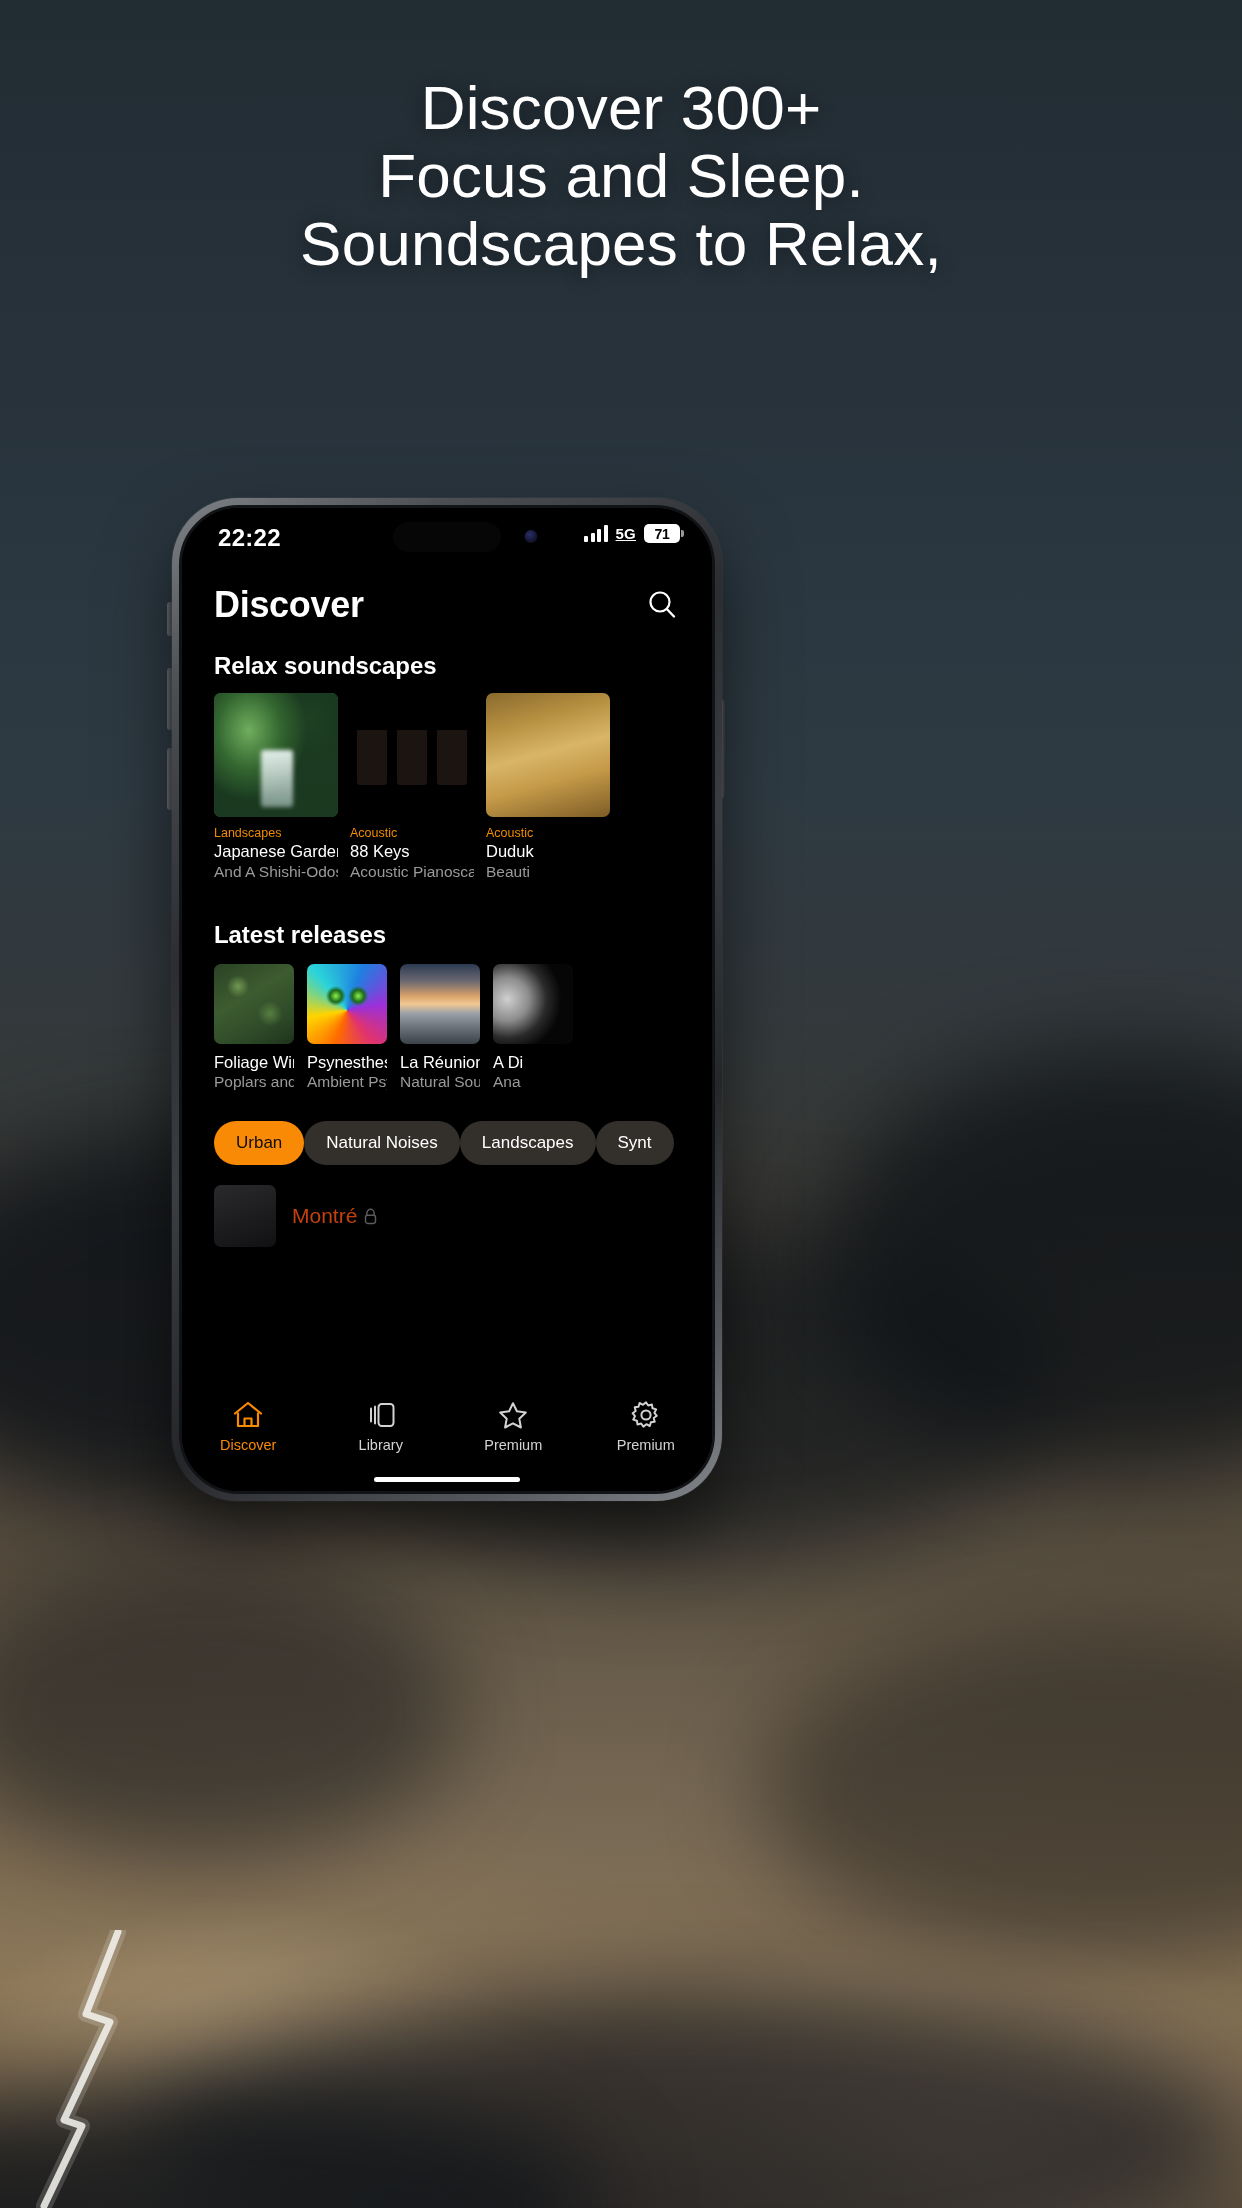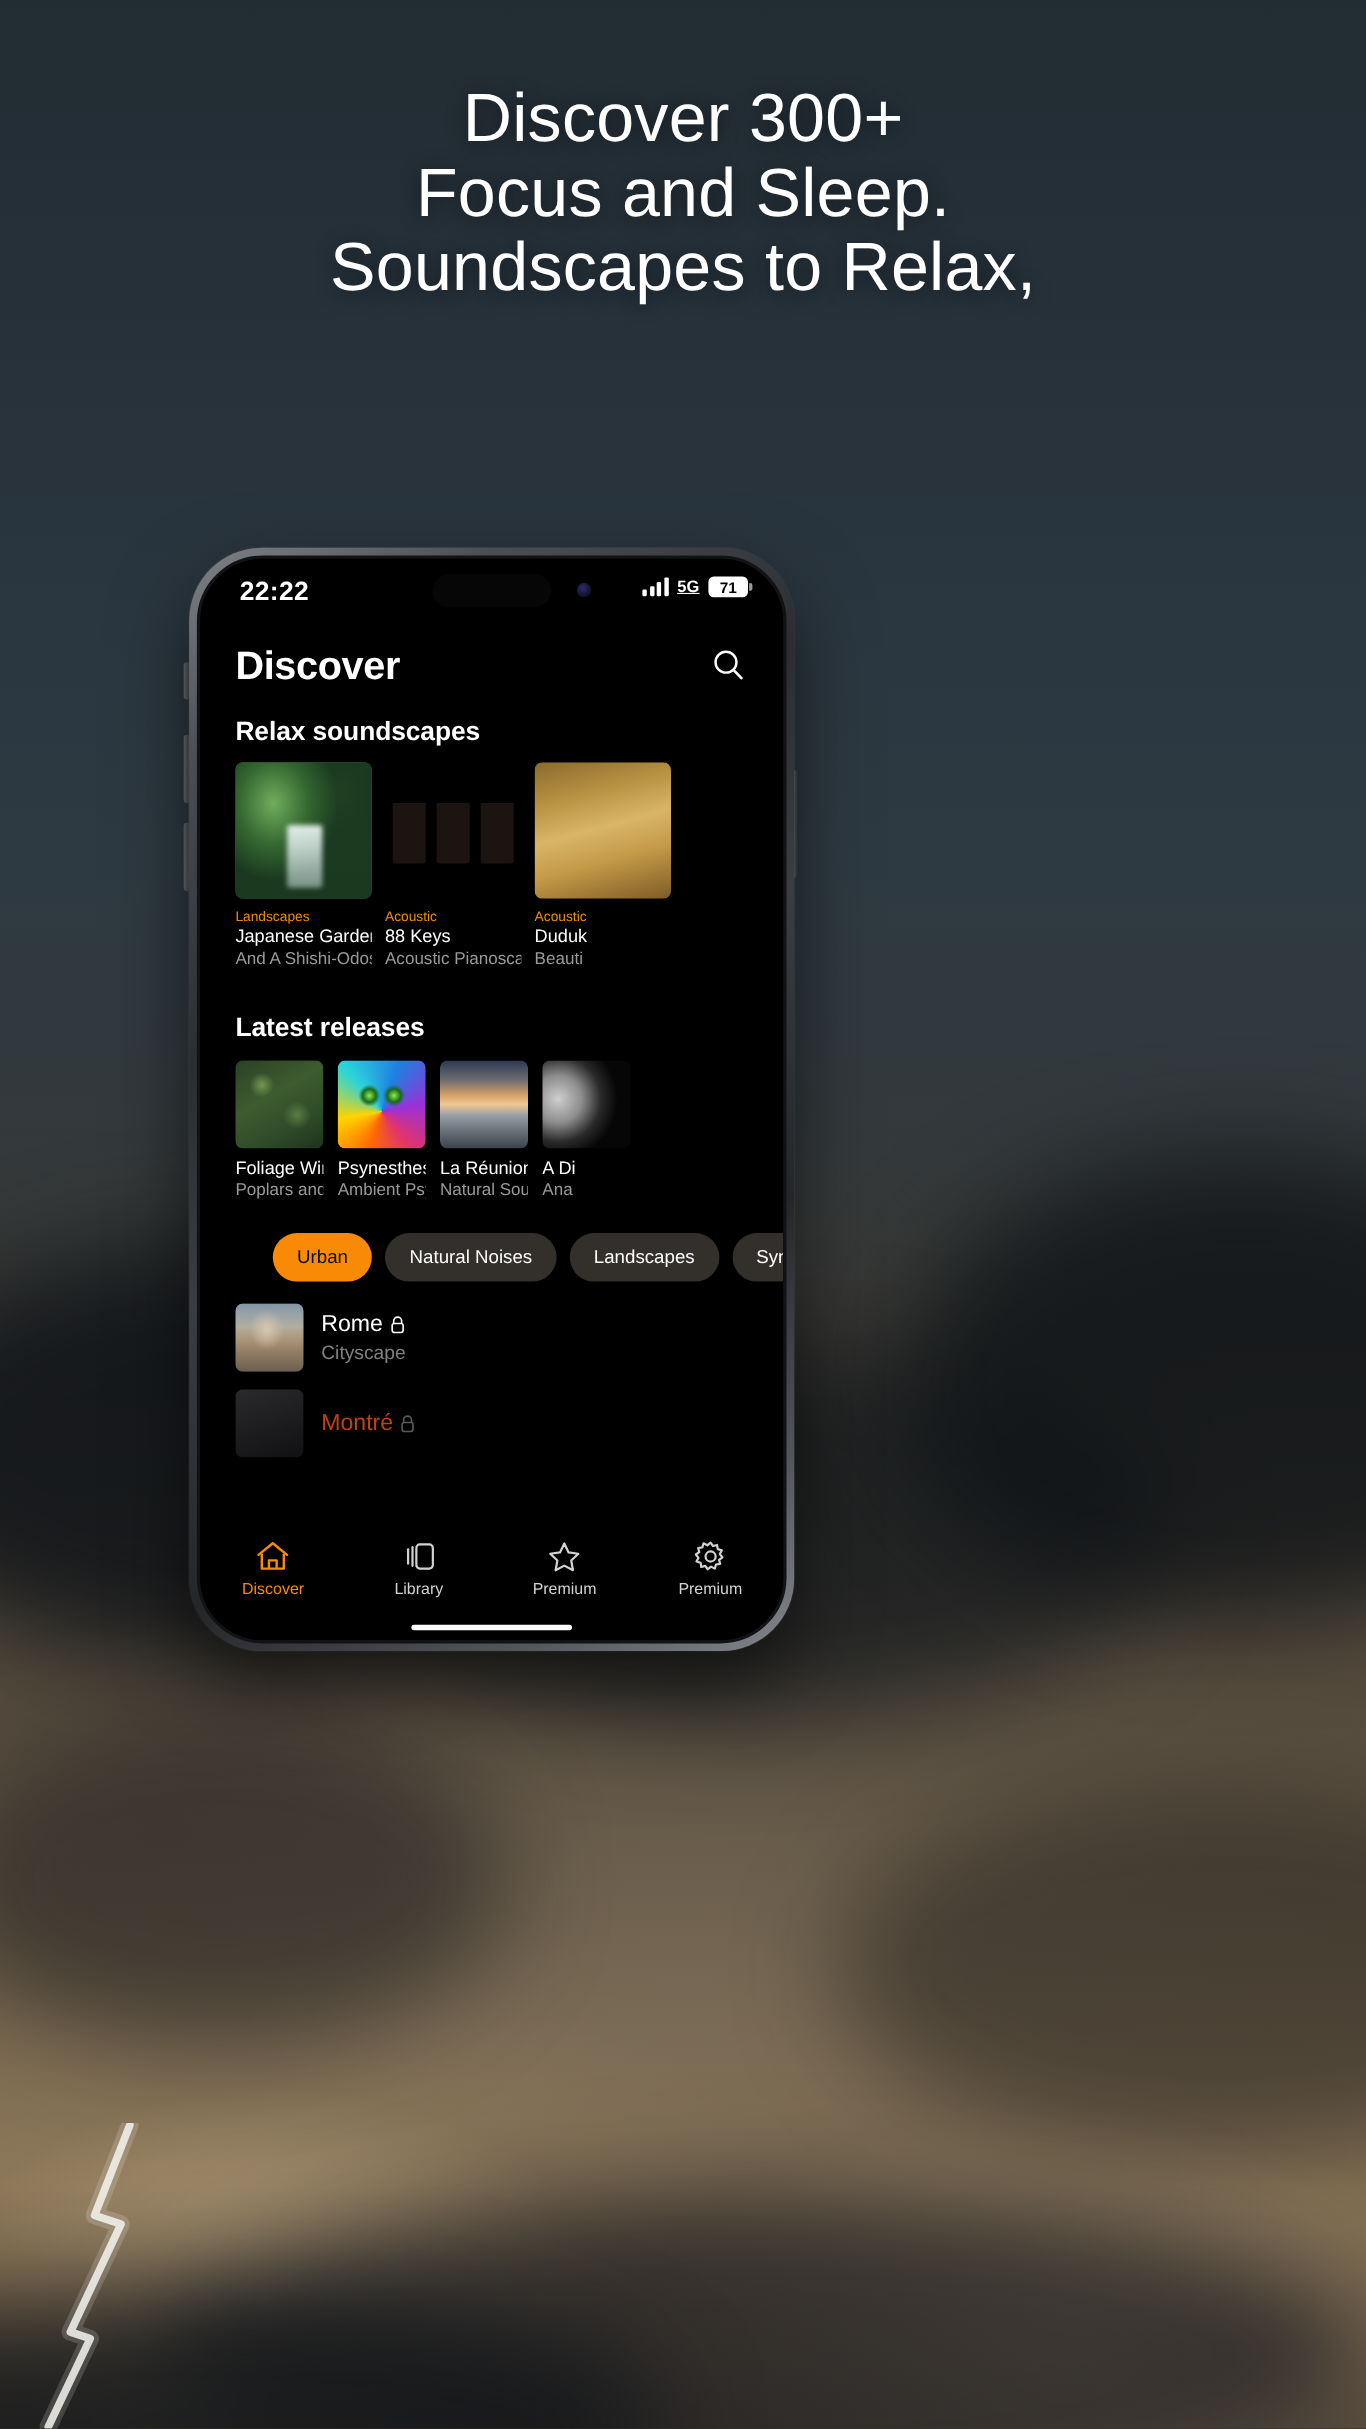--- a/index.html
+++ b/index.html
@@ -195,21 +195,21 @@
   .card-lr .name-row {
     display: flex; align-items: center; gap: 5px;
     margin-top: 9px;
     white-space: nowrap; overflow: hidden;
   }
   .card-lr .name { color: #fff; font-size: 16.5px; }
   .card-lr .sub { color: #9a9a9a; font-size: 15.5px; margin-top: 1px; white-space: nowrap; overflow: hidden; }
   .hrow-lr { display: flex; gap: 13px; padding-left: 32px; margin-top: 2px; }
 
   
-  .chips { display: flex; gap: 12px; padding: 30px 0 0 32px; margin-left: 34px; }
+  .chips { display: flex; gap: 0; padding: 30px 0 0 32px; }
   .chip {
     flex: 0 0 auto;
     height: 44px;
     padding: 0 22px;
     border-radius: 22px;
     background: #332f2b;
     color: #fff;
     font-size: 17px;
     display: flex; align-items: center;
     white-space: nowrap;
@@ -447,35 +447,20 @@
         </div>
 
         <div class="chips">
           <div class="chip active">Urban</div>
           <div class="chip">Natural Noises</div>
           <div class="chip">Landscapes</div>
           <div class="chip">Synt</div>
         </div>
 
         <div class="list">
-          <div class="lrow">
-            <div class="thumb">
-                <div class="art art-rome"></div>
-              </div>
-            <div class="meta">
-              <div class="name-row">
-                <span class="name">Rome</span>
-                <svg width="15" height="17" viewBox="0 0 13 15">
-                  <path d="M3.3 6.4V4.4a3.2 3.2 0 0 1 6.4 0v2" fill="none" stroke="#fff" stroke-width="1.3"></path>
-                  <rect x="2.1" y="6.3" width="8.8" height="7.3" rx="1.8" fill="none" stroke="#fff" stroke-width="1.3"></rect>
-                </svg>
-              </div>
-              <div class="sub">Cityscape</div>
-            </div>
-          </div>
           <div class="lrow dim">
             <div class="thumb">
                 <div class="art art-dark"></div>
               </div>
             <div class="meta">
               <div class="name-row">
                 <span class="name">Montré</span>
                 <svg width="15" height="17" viewBox="0 0 13 15">
                   <path d="M3.3 6.4V4.4a3.2 3.2 0 0 1 6.4 0v2" fill="none" stroke="#5b5b5b" stroke-width="1.3"></path>
                   <rect x="2.1" y="6.3" width="8.8" height="7.3" rx="1.8" fill="none" stroke="#5b5b5b" stroke-width="1.3"></rect>

